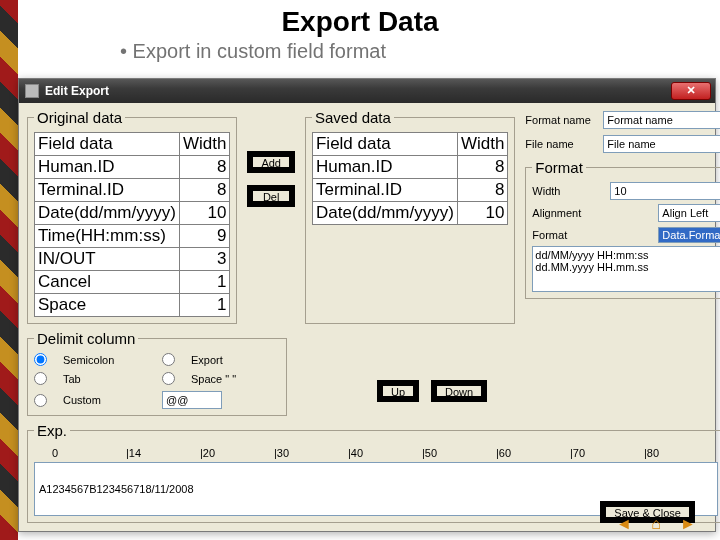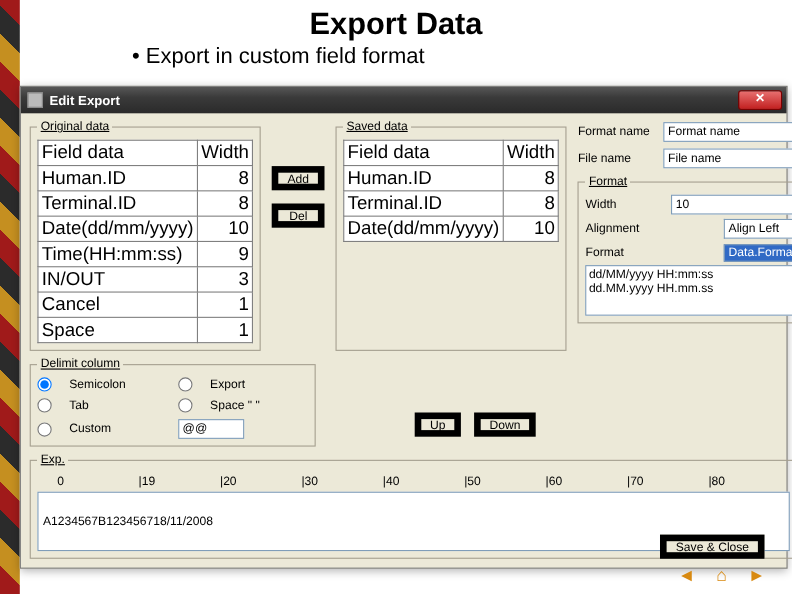--- a/index.html
+++ b/index.html
@@ -25,21 +25,21 @@
     font-size: 28px;
     font-weight: bold;
     text-align: center;
     color: #000;
     margin: 6px 0 2px 0;
   }
   .slide-sub {
     font-family: Arial, sans-serif;
     font-size: 20px;
     margin: 0 0 6px 120px;
-    color: #000000;
+    color: #737373;
   }
   .win {
     position: absolute;
     left: 18px; top: 78px;
     width: 698px;
     border: 1px solid #7a7a7a;
     background: #ece9d8;
     box-shadow: 0 2px 8px rgba(0,0,0,0.3);
   }
   .titlebar {
@@ -72,21 +72,21 @@
   }
   .body {
     padding: 6px 8px 8px 8px;
     position: relative;
   }
   fieldset {
     border: 1px solid #a59f8f;
     margin: 0;
     padding: 6px;
   }
-  legend { font-size: 11px; padding: 0 3px; text-decoration: underline; }
+  legend { font-size: 15px; padding: 0 3px; }
   .row1 { display: flex; gap: 10px; }
   .orig-group { width: 210px; }
   .mid-buttons {
     display: flex;
     flex-direction: column;
     justify-content: flex-start;
     gap: 12px;
     padding-top: 42px;
   }
   .saved-group { width: 190px; }
@@ -353,21 +353,21 @@
       <div class="updown">
         <button class="btn">Up</button>
         <button class="btn">Down</button>
       </div>
     </div>
 
     <fieldset class="exp-group">
       <legend>Exp.</legend>
       <div class="ruler">
         <span>0</span>
-          <span>|19</span>
+          <span>|14</span>
           <span>|20</span>
           <span>|30</span>
           <span>|40</span>
           <span>|50</span>
           <span>|60</span>
           <span>|70</span>
           <span>|80</span>
       </div>
       <div class="exp-text">A1234567B123456718/11/2008</div>
     </fieldset>

